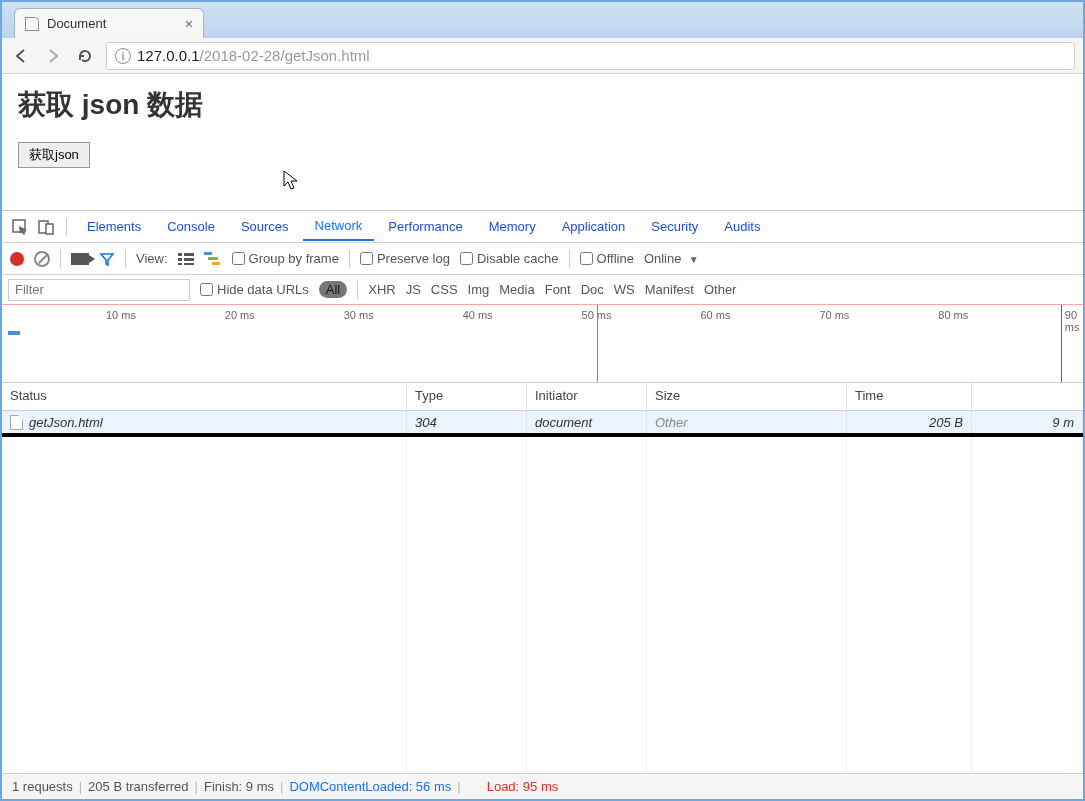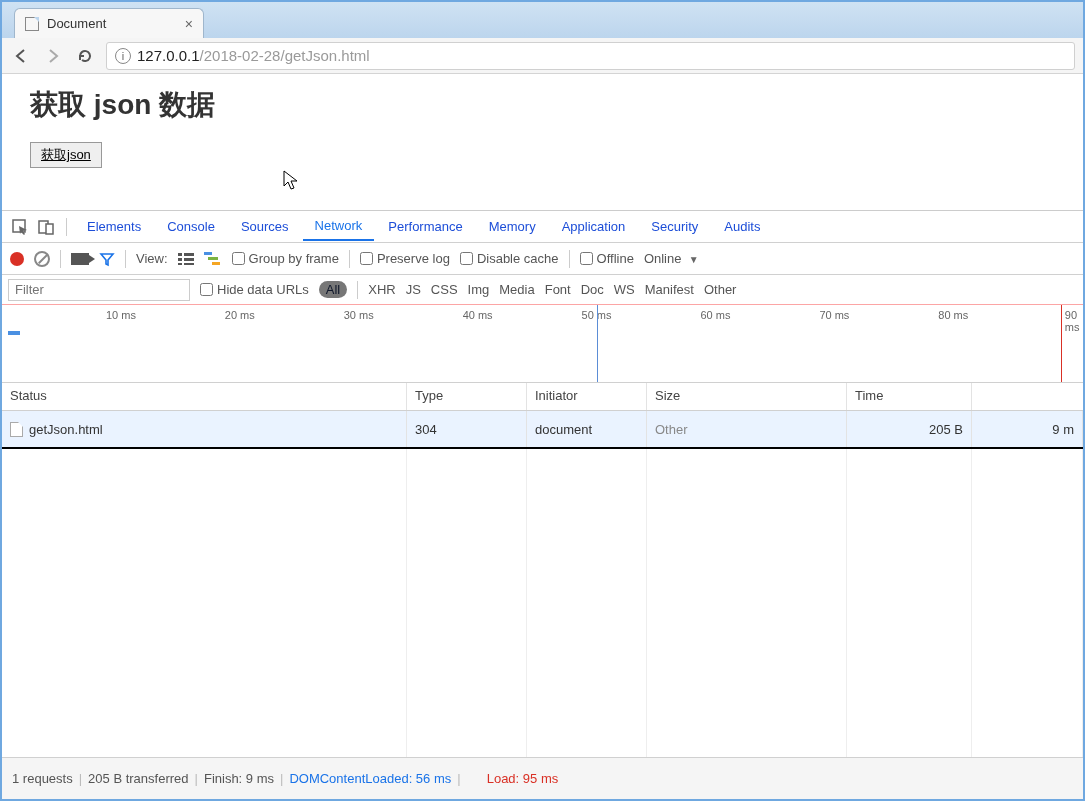--- a/index.html
+++ b/index.html
@@ -29,24 +29,24 @@
   .omnibox { flex:1; height:28px; border:1px solid #d0d0d0; border-radius:3px;
              display:flex; align-items:center; padding:0 8px; background:#fff;
              font-size:15px; color:#333; }
   .info-icon { width:16px; height:16px; border:1px solid #888; border-radius:50%;
                display:flex; align-items:center; justify-content:center;
                font-size:11px; margin-right:6px; color:#666; }
   .url-host { color:#222; }
   .url-rest { color:#9a9a9a; }
 
   
-  .page { padding: 12px 28px; height: 136px; }
+  .page { padding: 12px 16px; height: 136px; }
   .page h1 { font-size: 28px; font-weight: 700; margin-bottom: 18px; }
   .page button { font-size:13px; padding:3px 10px; border:1px solid #999;
-                 background:#efefef; cursor:pointer;text-decoration:underline; }
+                 background:#efefef; cursor:pointer; }
 
   
   .devtools { flex:1; display:flex; flex-direction:column; border-top:1px solid #ccc;
               background:#fff; min-height:0; }
   .dt-tabs { height:32px; display:flex; align-items:center; border-bottom:1px solid #d0d0d0;
              padding:0 6px; gap:2px; font-size:13px; color:#555; }
   .dt-tabs .iconbtn { width:24px; height:24px; display:flex; align-items:center;
                       justify-content:center; cursor:pointer; }
   .dt-tabs .sep { width:1px; height:18px; background:#ccc; margin:0 6px; }
   .dt-tab { padding:6px 12px; cursor:pointer; color:#1d4ed8; }
@@ -93,33 +93,33 @@
   .timeline .bluebar { position:absolute; left:6px; top:26px; width:12px; height:4px;
     background:#4a90e2;}
   .vline { position:absolute; top:0; bottom:0; width:1px; }
 
   .grid { flex:1; display:flex; flex-direction:column; min-height:0;}
   .ghead, .grow { display:grid;
     grid-template-columns: 405px 120px 120px 200px 125px 1fr; }
   .ghead { height:28px; border-bottom:1px solid #d0d0d0; background:#fff;}
   .ghead .cell { padding:5px 8px; border-right:1px solid #e3e3e3; color:#444;
                  font-size:13px; cursor:pointer;}
-  .grow { height:38px; background:#eaf3ff; border-bottom:2px solid #000000;}
+  .grow { height:26px; background:#eaf3ff; border-bottom:4px solid #000000;font-style:italic;}
   .grow .cell { padding:4px 8px; border-right:1px solid #e3e3e3; font-size:13px;
                 display:flex; align-items:center; white-space:nowrap; overflow:hidden;}
   .file-icon { width:13px; height:15px; border:1px solid #aaa; margin-right:6px;
                position:relative; background:#fff;}
   .file-icon::after { content:""; position:absolute; right:-1px; top:-1px;
     border-top:5px solid #eaf3ff; border-left:5px solid transparent;}
   .gridbody { flex:1; overflow:hidden; position:relative;}
   .gridlines { position:absolute; top:0; bottom:0; left:0; right:0; display:grid;
     grid-template-columns: 405px 120px 120px 200px 125px 1fr;}
   .gridlines div { border-right:1px solid #eee;}
 
-  .statusbar { height:42px; border-top:1px solid #d0d0d0; background:#f5f5f5;
+  .statusbar { height:26px; border-top:1px solid #d0d0d0; background:#f5f5f5;
                display:flex; align-items:center; padding:0 10px; font-size:13px;
                gap:6px; color:#555;}
   .sb-sep { color:#bbb; }
   .sb-blue { color:#1a73e8; }
   .sb-red { color:#d93025;padding-left:20px; }
 
   .cursor { position:absolute; left:283px; top:170px; pointer-events:none;}
 </style>
 </head>
 <body>

